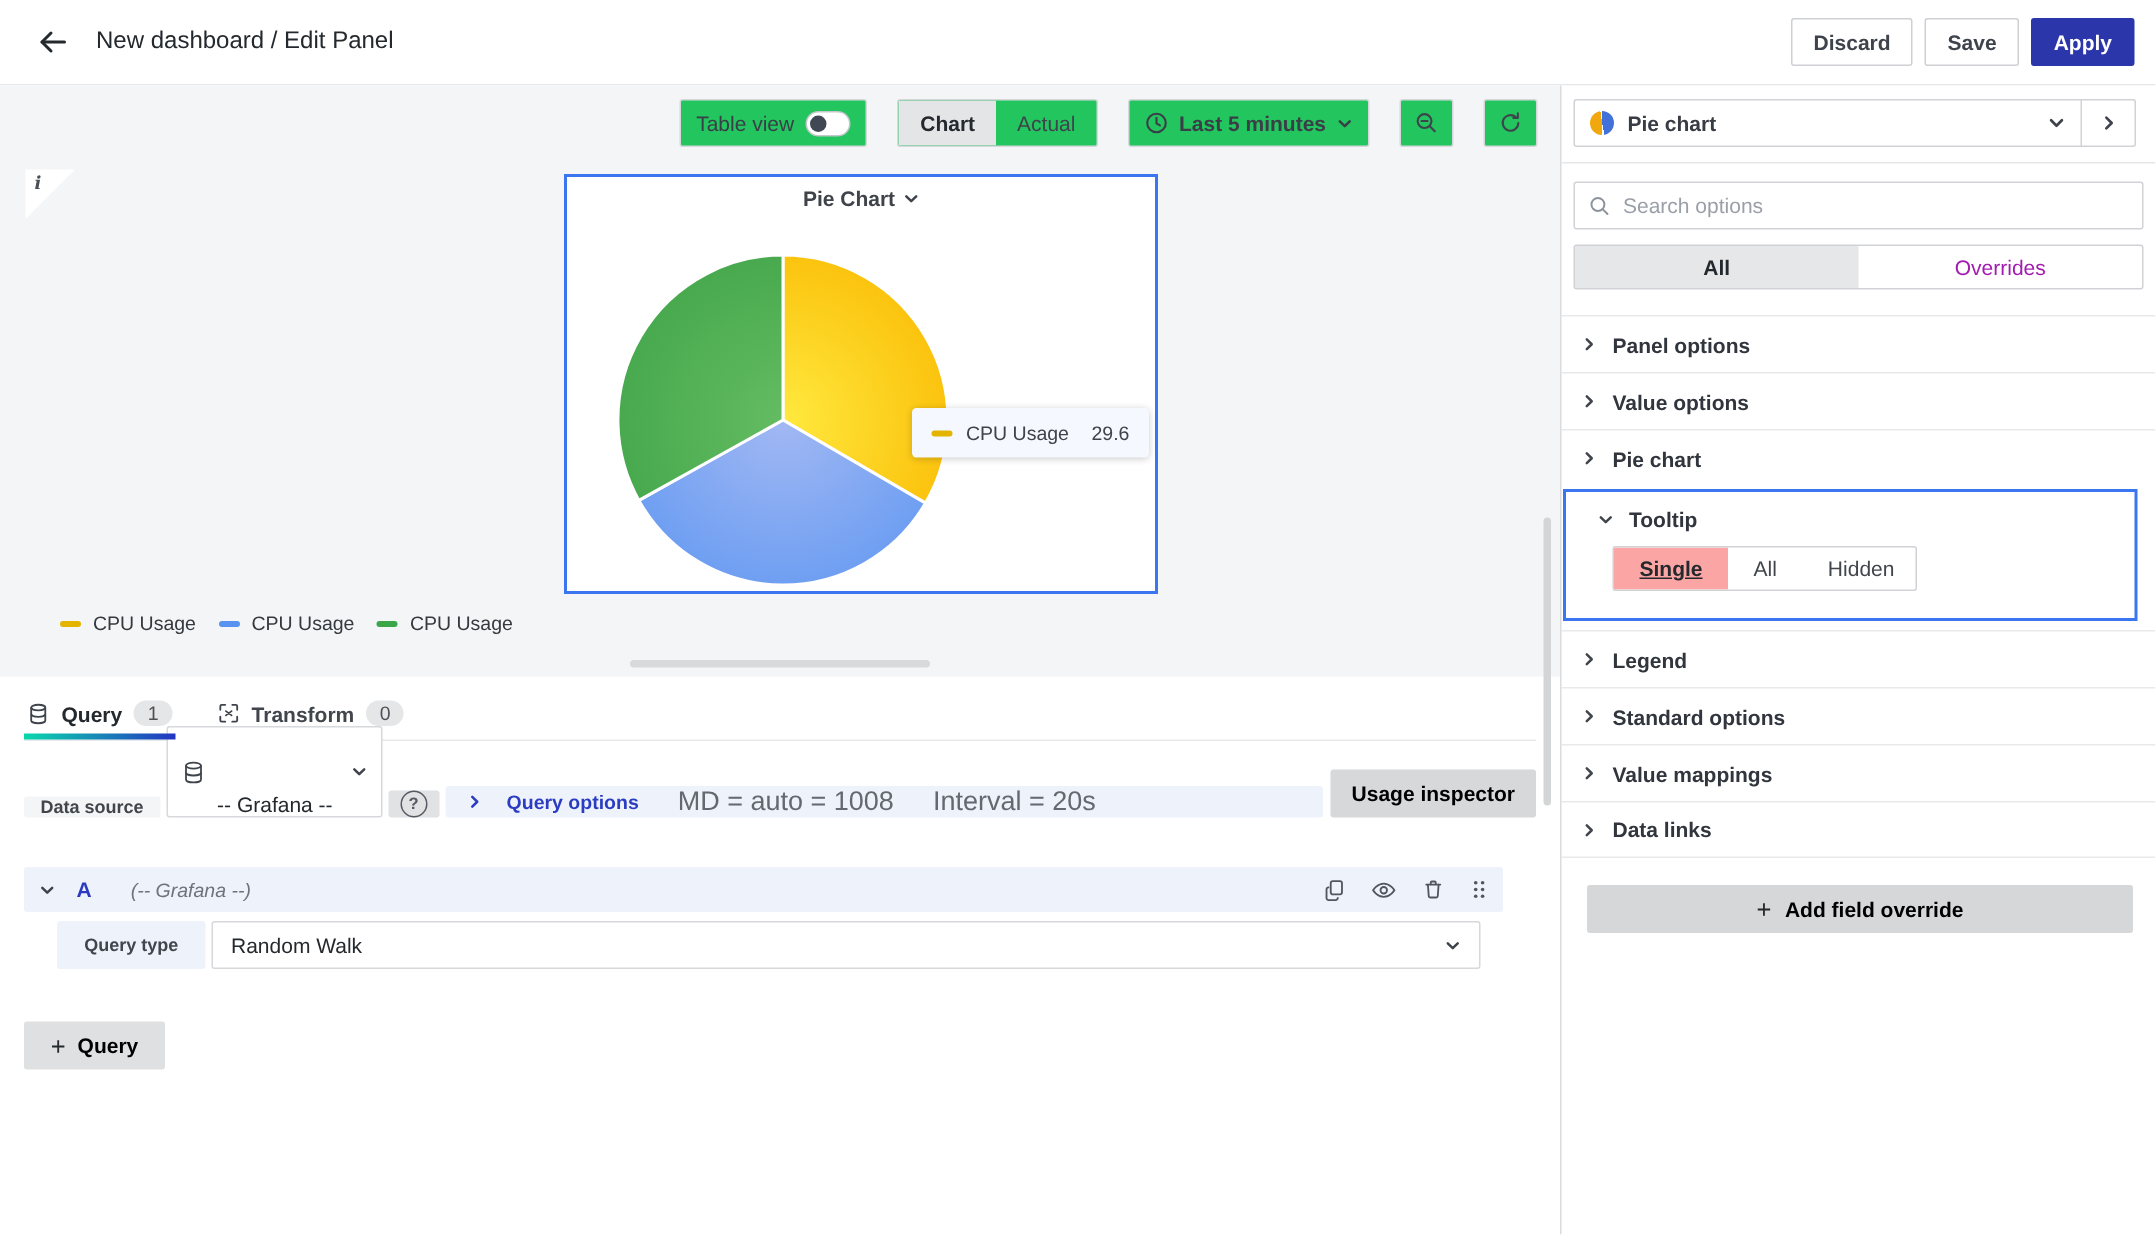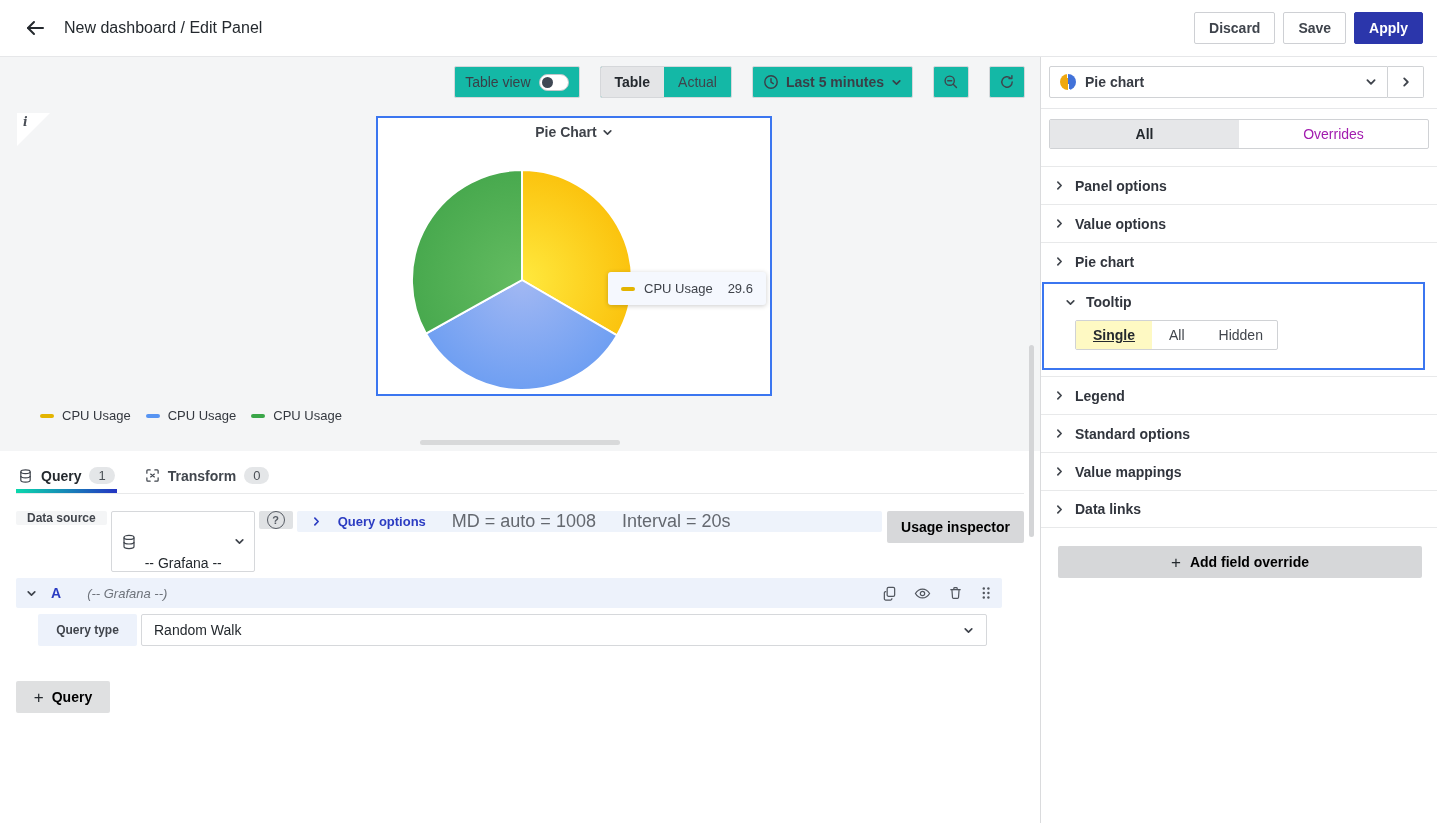--- a/index.html
+++ b/index.html
@@ -15,21 +15,21 @@
   .btn-primary { background:#2b36ab; border:1px solid #2b36ab; color:#fff; }
   .topbar .btn { margin-left:8px; }
 
   
   .workspace { display:flex; height:766px; }
   .main { width:1040px; position:relative; background:#fff; }
   .canvas { height:394px; background:#f4f5f6; position:relative; }
 
   
   .viz-toolbar { position:absolute; top:9px; right:15px; display:flex; gap:8px; align-items:center; }
-  .tb-box { height:32px; background:#14b8a6; border:1px solid #d5d7da; border-radius:2px; display:flex; align-items:center; padding:0 10px; font-size:14px; color:#3a3f47; cursor:pointer;margin-left:12px; }
+  .tb-box { height:32px; background:#22c55e; border:1px solid #d5d7da; border-radius:2px; display:flex; align-items:center; padding:0 10px; font-size:14px; color:#3a3f47; cursor:pointer;margin-left:12px; }
   .tb-label { font-weight:400; margin-right:8px; }
   .toggle { width:30px; height:17px; border-radius:9px; background:#fff; border:1px solid #c3c6ca; position:relative; }
   .toggle .knob { position:absolute; left:2px; top:2px; width:11px; height:11px; border-radius:50%; background:#3f4854; }
   .seg-group { padding:0; overflow:hidden; }
   .seg { height:100%; display:flex; align-items:center; padding:0 14px; font-size:14px; color:#3f444c; cursor:pointer; }
   .seg.active { background:#e4e5e7; font-weight:700; color:#24292e; }
   .tb-icon-btn { width:36px; padding:0; justify-content:center; color:#3f444c; }
   .time-btn { font-weight:600; gap:7px; }
   .chev { flex:none; }
 
@@ -59,21 +59,21 @@
   
   .query-area { padding:10px 16px 0; background:#fff; }
   .tabs-row { display:flex; align-items:flex-end; gap:26px; border-bottom:1px solid #e8e9ea; }
   .qtab { display:flex; align-items:center; gap:8px; padding:6px 2px 9px; position:relative; cursor:pointer; }
   .qtab .t-label { font-size:14px; font-weight:600; color:#41464d; }
   .qtab.active .t-label { color:#24292e; }
   .qtab.active::after { content:""; position:absolute; left:0; right:0; bottom:0; height:4px; background:linear-gradient(90deg,#0ad8ac,#2434c2); }
   .count-pill { background:#e4e6e8; color:#4c5157; font-size:13px; border-radius:10px; padding:1px 9px; }
   .icon-slate { color:#3f444c; }
 
-  .ds-row { margin-top:17px; display:flex; align-items:flex-start; height:34px; }
+  .ds-row { margin-top:17px; display:flex; align-items:flex-end; height:34px; }
   .chip { background:#f4f5f6; display:flex; align-items:center; padding:0 11px; font-size:12px; font-weight:700; color:#41454c; border-radius:2px; }
   .ds-picker { margin-left:4px; width:144px; background:#fff; border:1px solid #d6d8db; border-radius:2px; display:flex; align-items:center; gap:8px; padding:0 9px; font-size:14px; color:#24292e; cursor:pointer; }
   .ds-picker .grow { flex:1;margin-top:43px; }
   .help-btn { margin-left:4px; width:34px; background:#e0e2e4; border-radius:2px; display:flex; align-items:center; justify-content:center; cursor:pointer; }
   .qmark { width:18px; height:18px; border:1.5px solid #565b63; border-radius:50%; display:flex; align-items:center; justify-content:center; font-size:11px; font-weight:700; color:#565b63; }
   .qopts { margin-left:4px; flex:1; background:#eef3fb; border-radius:2px; display:flex; align-items:center; gap:26px; padding:0 14px; cursor:pointer; }
   .qopts .qo-title { font-size:13px; font-weight:700; color:#2b3cc2; margin-left:6px; }
   .qopts .qo-meta { font-size:18px; color:#64686f; }
   .qinspector { margin-left:5px; background:#d7d8da; border:none; }
 
@@ -111,21 +111,21 @@
   .sect { height:38px; display:flex; align-items:center; padding-left:13px; border-top:1px solid #e8e9ea; cursor:pointer; }
   .sect .s-label { font-size:14px; font-weight:600; color:#31353d; margin-left:10px; }
   .sect-chev { color:#41464d; display:flex; }
   .sect.last { border-bottom:1px solid #e8e9ea; }
 
   .tooltip-box { margin:2px 12px 6px 1px; border:2px solid #3b76f0; }
   .tooltip-box .sect { border-top:none; height:36px; padding-left:21px; }
   .tt-mode-label { font-size:12px; font-weight:700; color:#383c44; margin:10px 0 8px 31px; }
   .radio-group { margin:0 0 18px 31px; width:203px; height:30px; border:1px solid #d0d2d5; border-radius:2px; display:flex; overflow:hidden; }
   .radio-opt { display:flex; align-items:center; justify-content:center; padding:0 17px; font-size:14px; color:#41454c; cursor:pointer; }
-  .radio-opt.active { background:#fef9c3; font-weight:700; color:#24292e;text-decoration:underline; }
+  .radio-opt.active { background:#fca5a5; font-weight:700; color:#24292e;text-decoration:underline; }
 
   .override-wrap { padding:18px 15px 0 17px; }
   .override-btn { width:100%; background:#d6d7d9; border:none; gap:9px; }
 
   svg { display:block; }
 </style>
 </head>
 <body>
 
 <div class="topbar">
@@ -148,21 +148,21 @@
     <div class="canvas">
 
       <div class="viz-toolbar">
         <div class="tb-box">
           <span class="tb-label">Table view</span>
           <span class="toggle">
               <span class="knob"></span>
             </span>
         </div>
         <div class="tb-box seg-group">
-          <span class="seg active">Table</span>
+          <span class="seg active">Chart</span>
           <span class="seg">Actual</span>
         </div>
         <div class="tb-box time-btn">
           <svg width="16" height="16" viewBox="0 0 16 16" fill="none" stroke="currentColor" stroke-width="1.4" stroke-linecap="round">
               <circle cx="8" cy="8" r="6.2"></circle>
               <path d="M8 4.6v3.6l2.3 1.4"></path>
             </svg>
           <span>Last 5 minutes</span>
           <svg class="chev" width="11" height="11" viewBox="0 0 10 10" fill="none" stroke="currentColor" stroke-width="1.5" stroke-linecap="round" stroke-linejoin="round">
               <path d="M2 3.5l3 3 3-3"></path>
@@ -358,20 +358,27 @@
             <path d="M2 3.5l3 3 3-3"></path>
           </svg>
       </div>
       <div class="viz-expand">
         <svg width="12" height="12" viewBox="0 0 10 10" fill="none" stroke="currentColor" stroke-width="1.5" stroke-linecap="round" stroke-linejoin="round">
             <path d="M3.5 2l3 3-3 3"></path>
           </svg>
       </div>
     </div>
 
+    <div class="search-wrap">
+      <svg width="15" height="15" viewBox="0 0 16 16" fill="none" stroke="currentColor" stroke-width="1.4" stroke-linecap="round">
+          <circle cx="6.7" cy="6.7" r="4.6"></circle>
+          <path d="M10.2 10.2l3.3 3.3"></path>
+        </svg>
+      <input type="text" placeholder="Search options" style="">
+    </div>
 
     <div class="filter-tabs">
       <div class="ftab active">All</div>
       <div class="ftab">Overrides</div>
     </div>
 
     <div class="sections">
       <div class="sect">
         <span class="sect-chev">
             <svg width="11" height="11" viewBox="0 0 10 10" fill="none" stroke="currentColor" stroke-width="1.5" stroke-linecap="round" stroke-linejoin="round">

